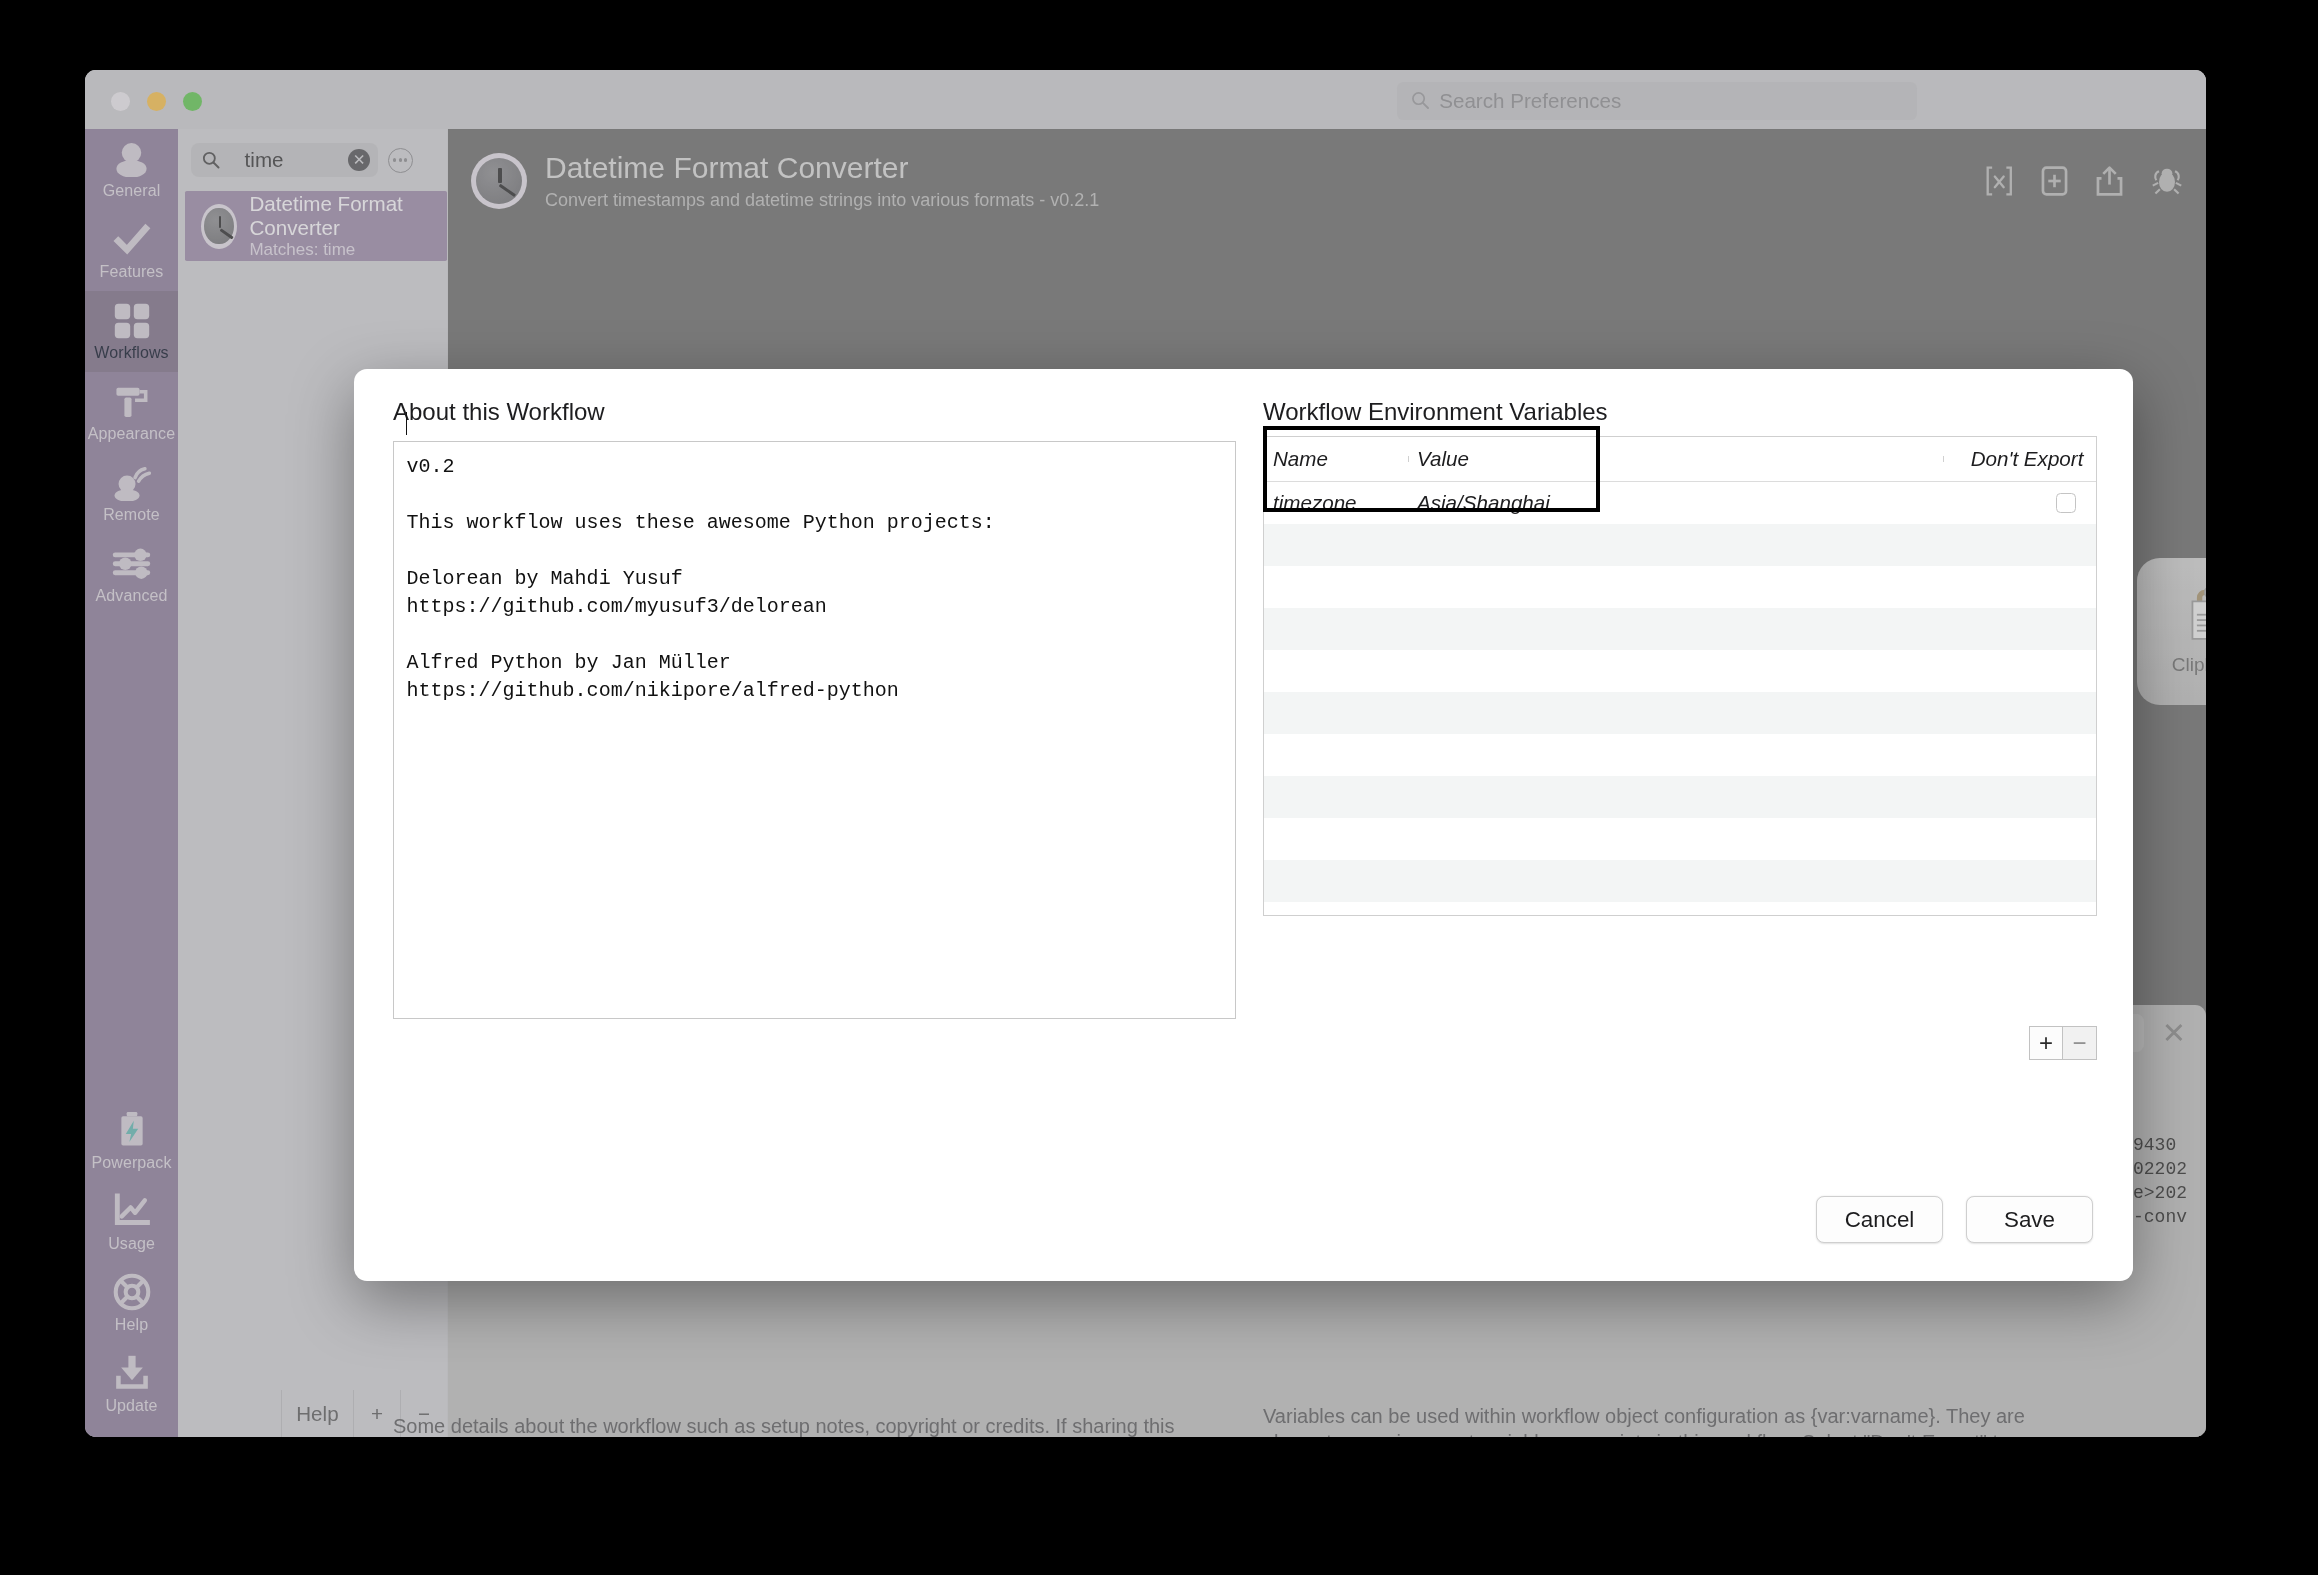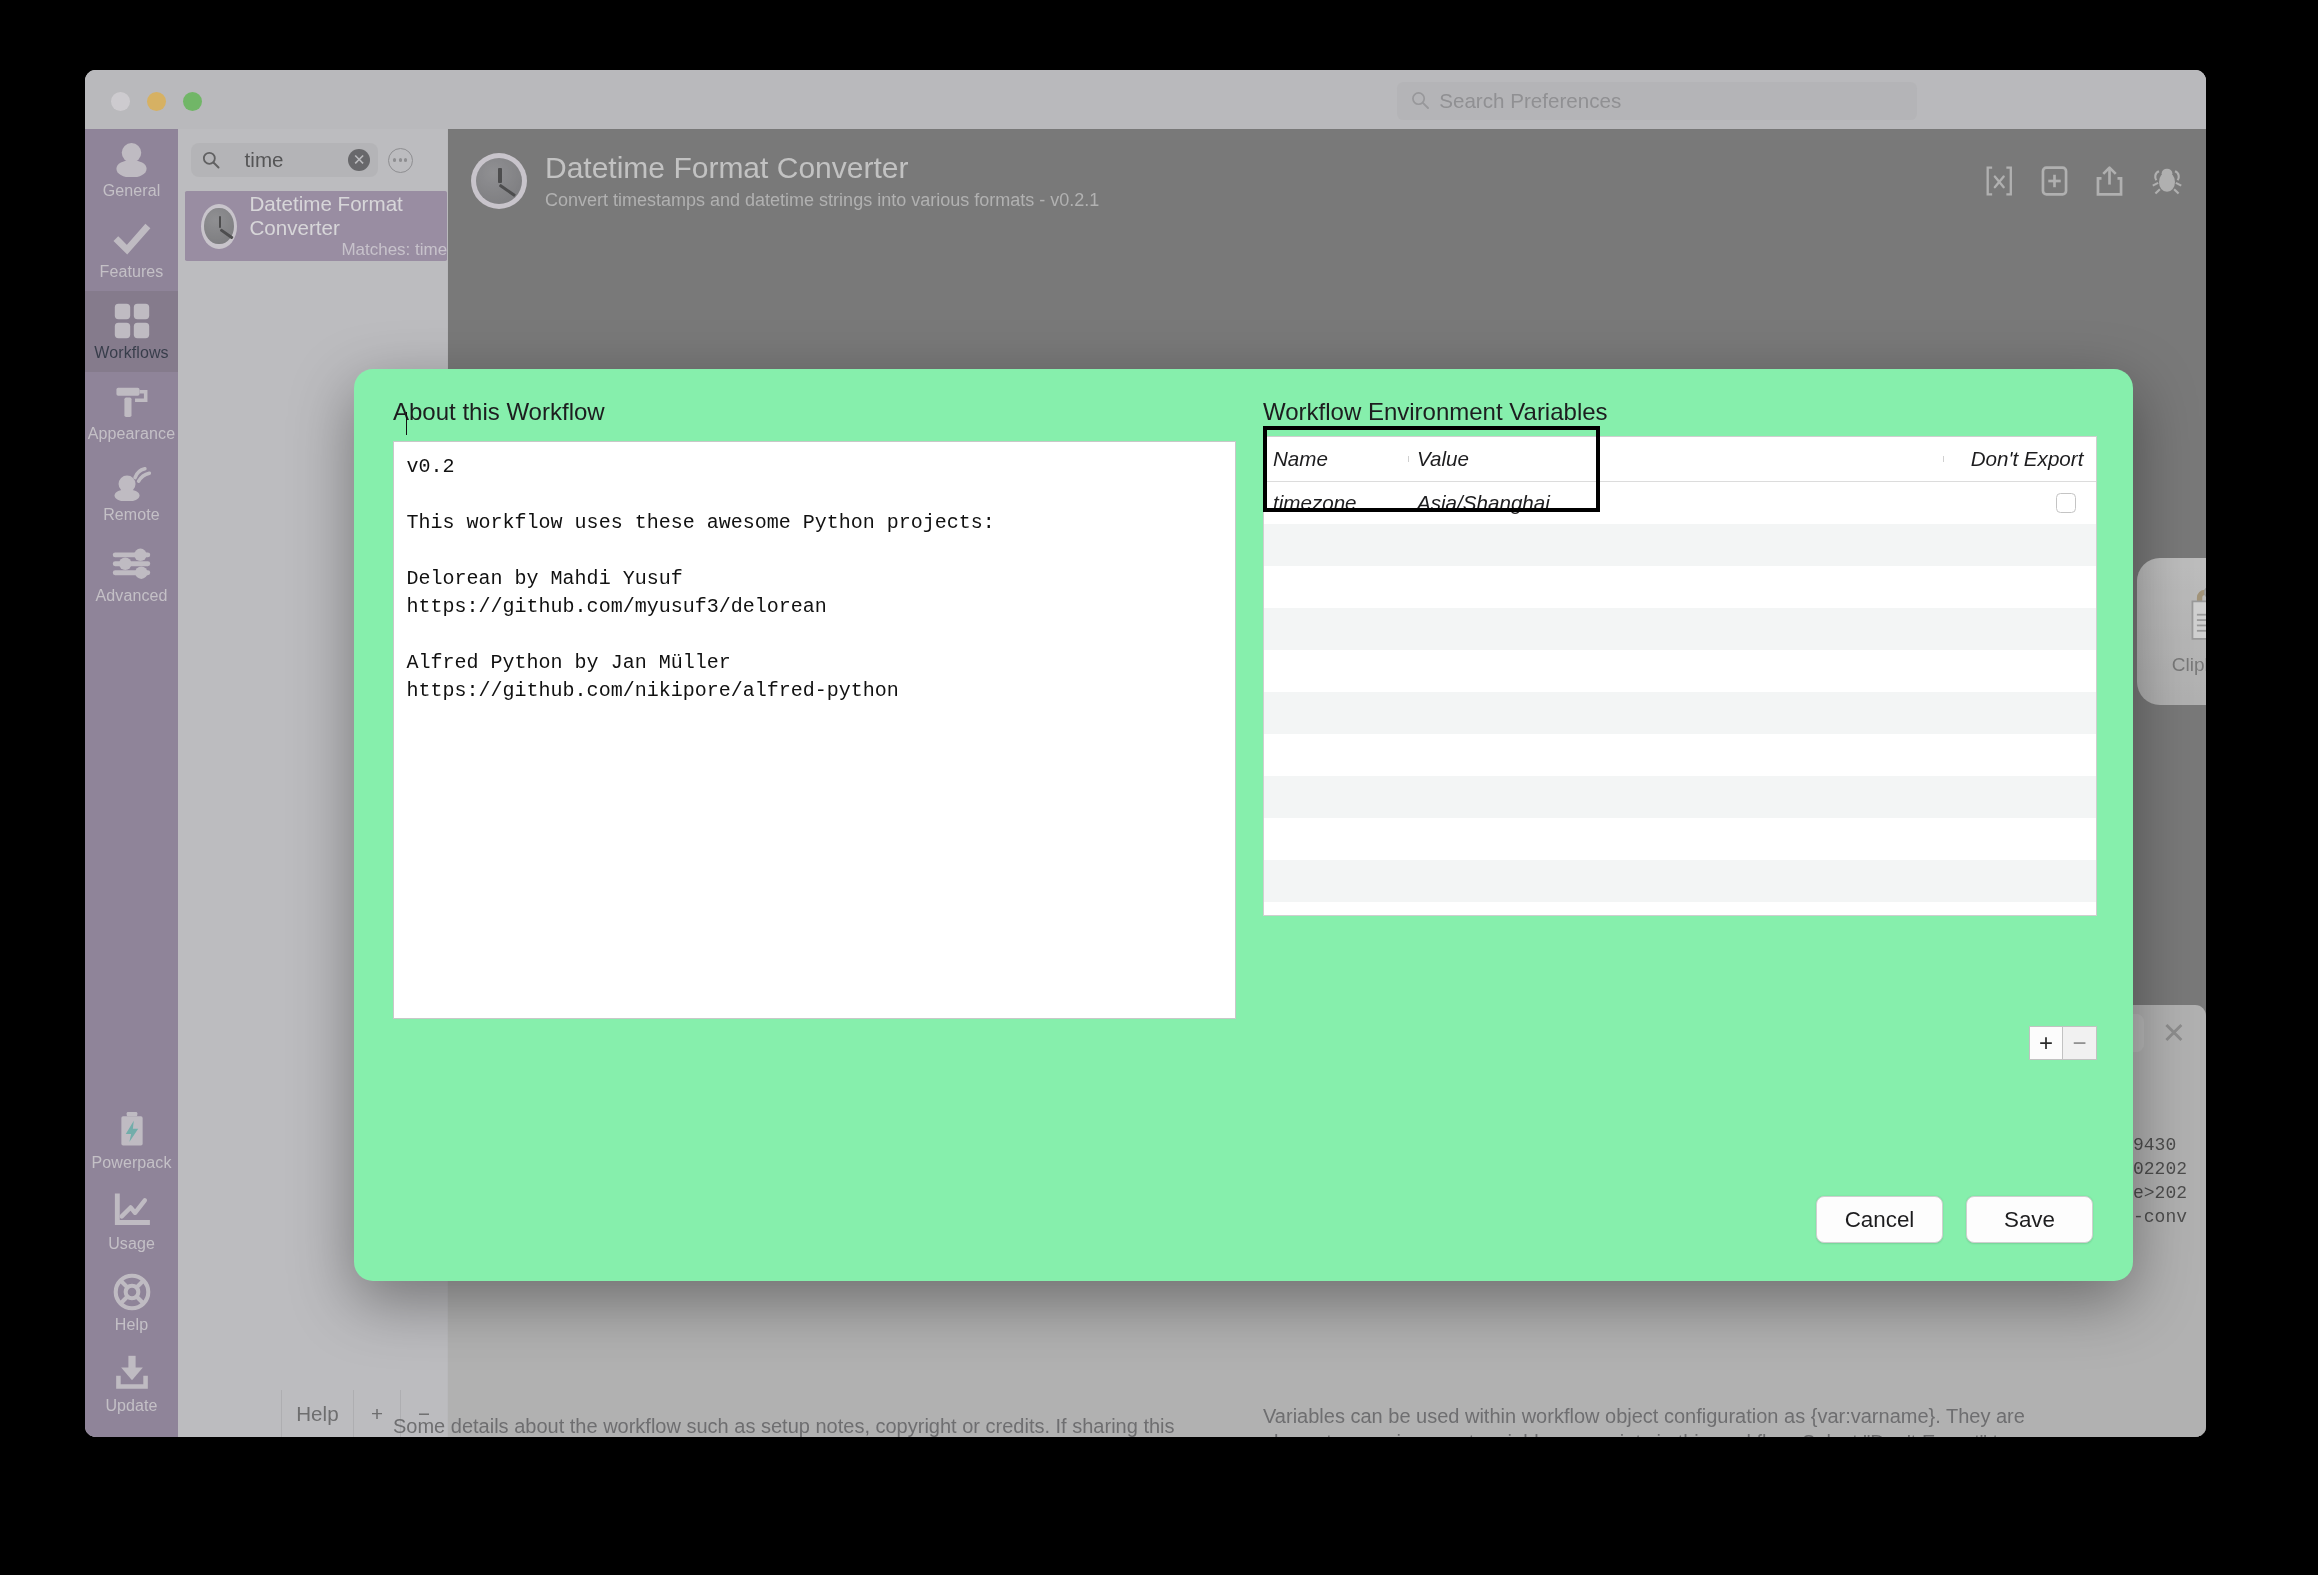--- a/index.html
+++ b/index.html
@@ -111,21 +111,21 @@
 
   #result-item {
     position: absolute; left: 7.2px; top: 62px;
     width: 262px; height: 70px;
     background: #9b8aa8;
     display: flex; align-items: center; gap: 12.6px;
     padding-left: 16px;
     border-radius: 1.8px;
   }
   #result-item .txt .t1 { font-size: 20.6px; color: #f4f2f6; }
-  #result-item .txt .t2 { font-size: 17px; color: #ddd6e2; margin-top: 0; text-align: right; }
+  #result-item .txt .t2 { font-size: 17px; color: #ddd6e2; margin-top: 0; }
 
   
   .clock { position: relative; border-radius: 50%; }
   .clock .face {
     position:absolute; inset: 9%;
     border-radius:50%;
     background: radial-gradient(circle at 38% 32%, #8e8e92, #6e6e72);
   }
   .clock .ring { position:absolute; inset:0; border-radius:50%; background:#ded9e2; }
   .clock .h, .clock .m {
@@ -216,22 +216,22 @@
 
   
   #modal-backdrop {
     position: absolute; inset: 0;
     background: rgba(150,150,150,0.30);
   }
   #modal {
     position: absolute;
     left: 269px; top: 299px;
     width: 1779px; height: 912px;
-    background: #86efac;
-    border-radius: 19px;
+    background: #ffffff;
+    border-radius: 13px;
     box-shadow: 0 20px 63px rgba(0,0,0,.38);
   }
   .sec-title { font-size: 24px; color: #1d1d1f; }
 
   #about-col { position: absolute; left: 39px; top: 29px; width: 843px; }
   #about-box {
     margin-top: 15.3px;
     width: 843px; height: 578px;
     background: #fff;
     border: 0.9px solid #c8c8c8;

